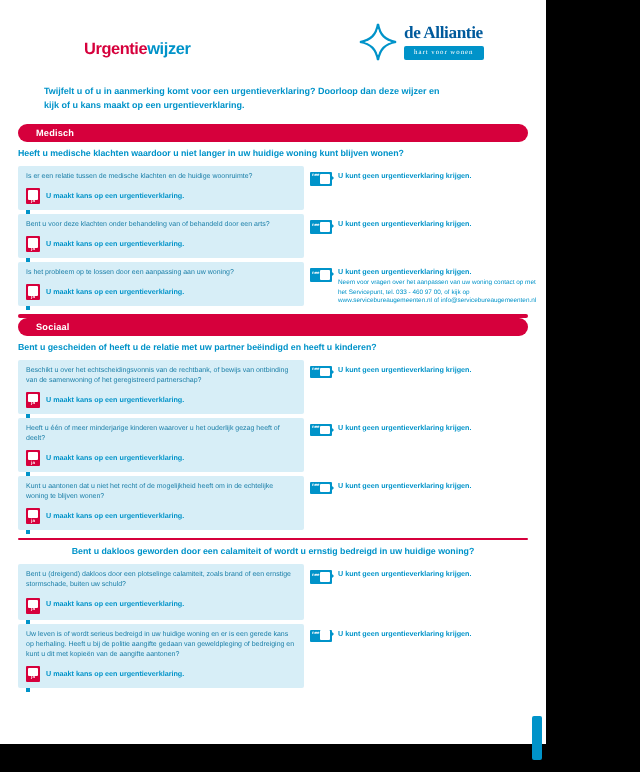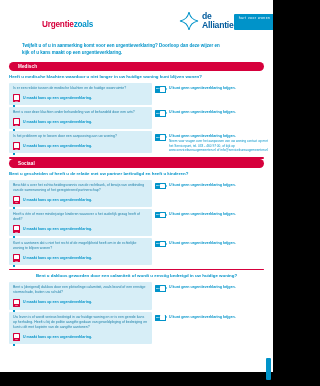--- a/index.html
+++ b/index.html
@@ -26,21 +26,21 @@
   .subtitle{
     position:absolute;left:22px;top:43px;width:200px;
     font-size:4.5px;font-weight:bold;color:#0093c9;line-height:1.45;
   }
   .logo{
     position:absolute;right:8px;top:6px;width:90px;height:30px;
     background:#ffffff;display:flex;align-items:center;padding:0 4px;box-sizing:border-box;
   }
   .logo-mark{width:20px;height:20px;position:relative;flex:0 0 auto;}
   .logo-mark svg{display:block;}
-  .logo-txt{margin-left:3px;display:flex;flex-direction:row;justify-content:flex-start;}
+  .logo-txt{margin-left:3px;display:flex;flex-direction:column;justify-content:flex-start;font-family:Liberation Serif, serif;}
   .logo-name{font-size:8.6px;font-weight:bold;color:#005a9c;line-height:1;letter-spacing:-.2px;}
   .logo-tag{
     margin-top:2px;background:#0093c9;color:#ffffff;
     font-size:3.4px;letter-spacing:.5px;text-align:center;
     padding:1.6px 5px;border-radius:1px;white-space:nowrap;
   }
 
   
   .band{
     margin:0 9px;height:9px;background:#d6003c;color:#ffffff;
@@ -121,21 +121,21 @@
   }
 </style>
 </head>
 <body>
 
 <div class="viewer">
   <div class="page">
 
     <div class="header">
       <div class="title">
-        <span class="t1">Urgentie</span><span class="t2">zoals</span>
+        <span class="t1">Urgentie</span><span class="t2">wijzer</span>
       </div>
       <div class="subtitle">Twijfelt u of u in aanmerking komt voor een urgentieverklaring? Doorloop dan deze wijzer en kijk of u kans maakt op een urgentieverklaring.</div>
 
       <div class="logo">
         <div class="logo-mark">
           <svg width="20" height="20" viewBox="0 0 20 20">
             <path d="M10 1 C11 6.5 13.5 9 19 10 C13.5 11 11 13.5 10 19 C9 13.5 6.5 11 1 10 C6.5 9 9 6.5 10 1 Z" fill="none" stroke="#0093c9" stroke-width="1.1"></path>
             <path d="M10 3.5 C10.8 7.4 12.6 9.2 16.5 10 C12.6 10.8 10.8 12.6 10 16.5 C9.2 12.6 7.4 10.8 3.5 10 C7.4 9.2 9.2 7.4 10 3.5 Z" fill="#ffffff"></path>
           </svg>
         </div>

